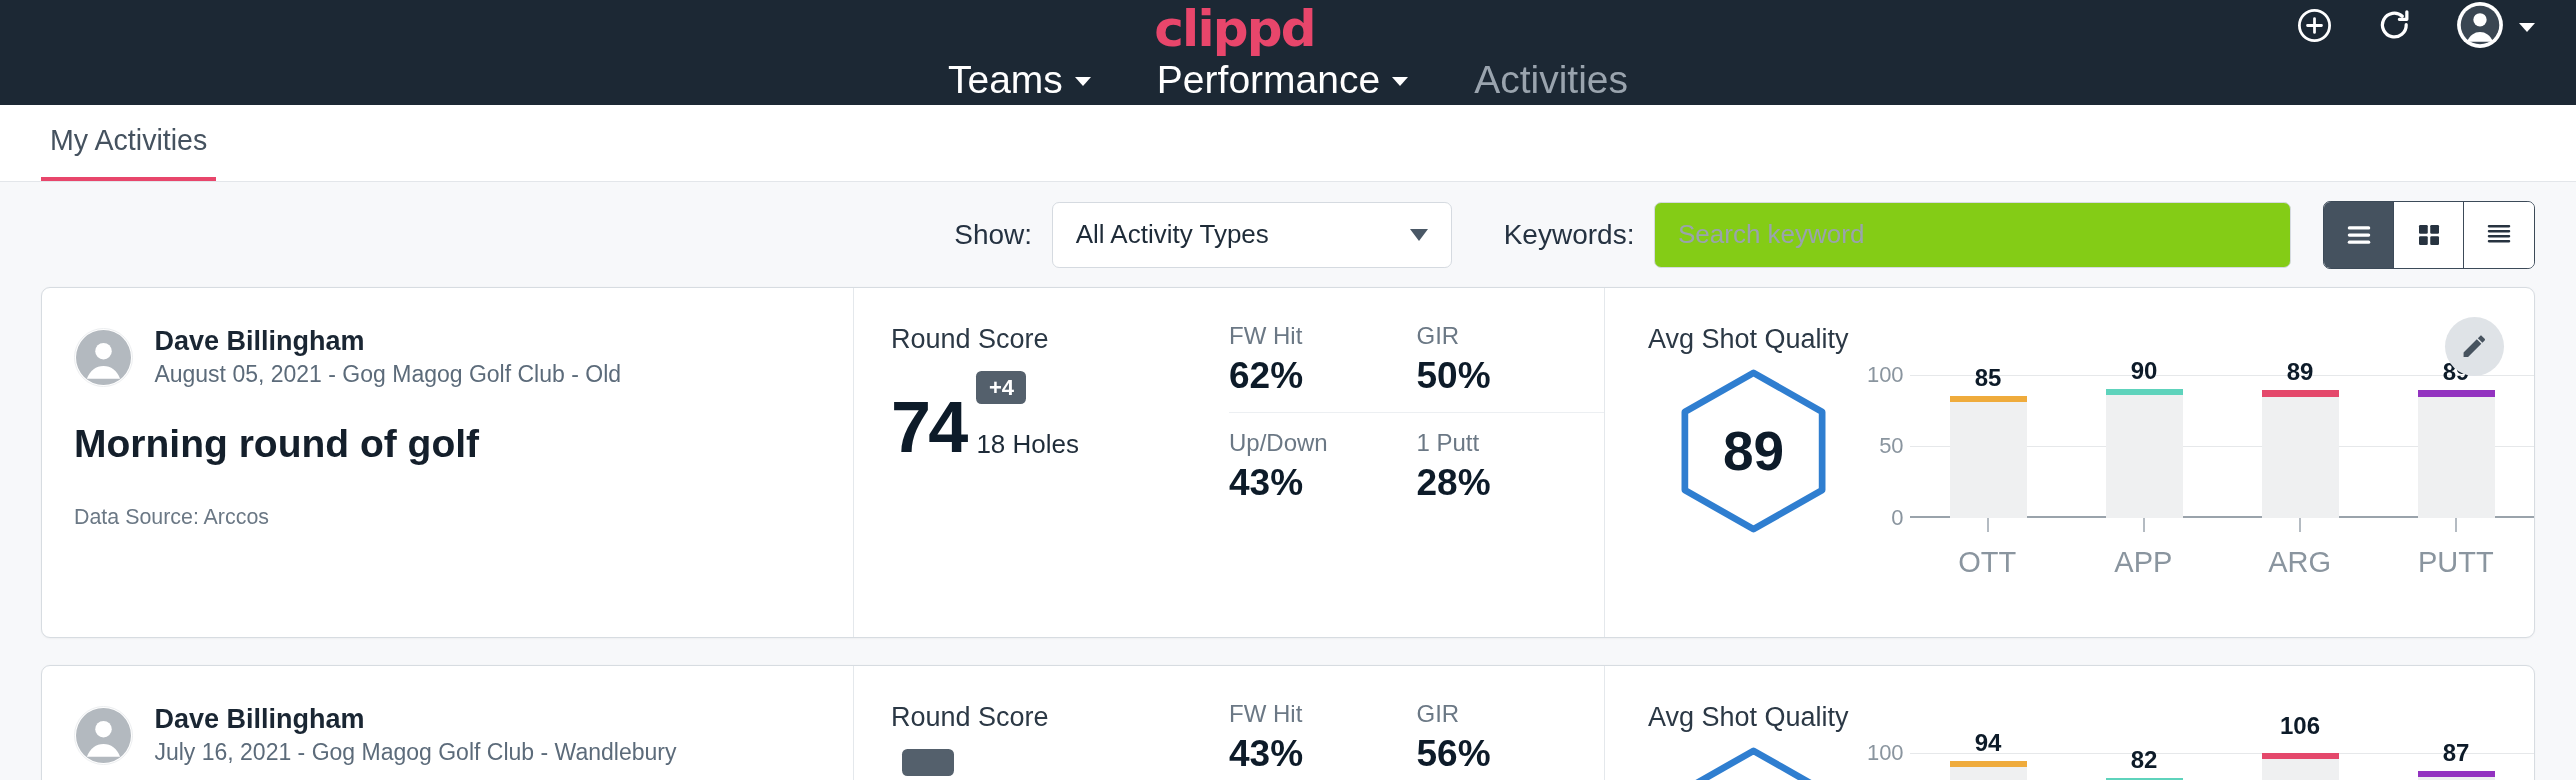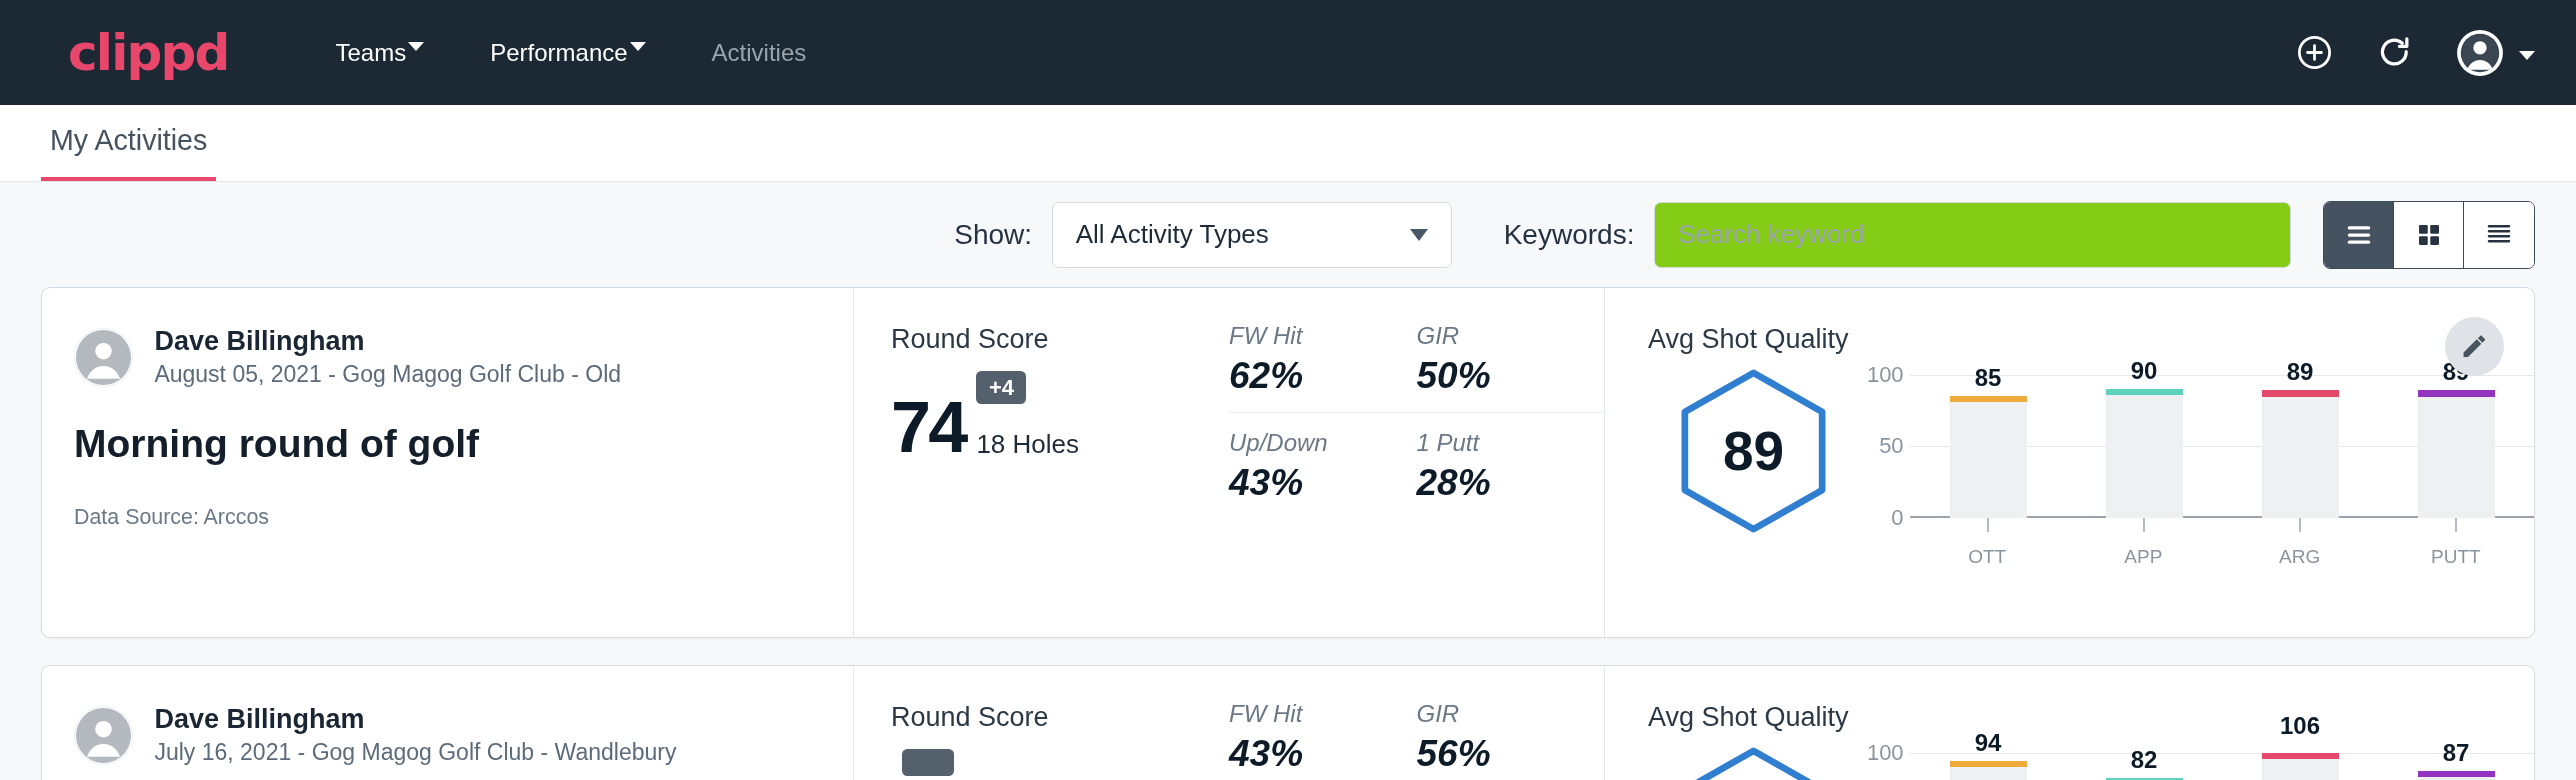--- a/index.html
+++ b/index.html
@@ -9,37 +9,39 @@
     background: #f7f8fa;
     overflow: hidden;
   }
 
   
   .topnav {
     height: 105px;
     background: #1c2834;
     display: flex;
     align-items: center;
-    padding: 0 68px;
+    padding: 0 46px;
     position: relative;
+    flex-direction: column;
   }
   .logo {
     font-size: 50px;
     font-weight: 700;
     color: #e8466b;
     letter-spacing: -1.8px;
     margin-right: 107px;
     font-family: "DejaVu Sans", sans-serif;
   }
   .navlinks { display: flex; align-items: center; gap: 66px; }
   .navlink {
     color: #ffffff;
-    font-size: 24px;
-    display: flex;
-    gap: 2px;
+    font-size: 39px;
+    display: flex;
+    align-items: center;
+    gap: 12px;
     cursor: pointer;
     white-space: nowrap;
   }
   .navlink.muted { color: #9aa4ae; }
   .chev {
     width: 0; height: 0;
     border-left: 8px solid transparent;
     border-right: 8px solid transparent;
     border-top: 9.8px solid currentColor;
     margin-top: 3.6px;
@@ -191,21 +193,21 @@
   }
   .holes { font-size: 26px; color: #1e2b38; }
 
   .col-stats {
     width: 375px;
     padding: 34px 0 0 0;
     display: flex;
     flex-wrap: wrap;
     align-content: flex-start;
   }
-  .stat { width: 50%; padding-right: 27px; font-style: italic; }
+  .stat { width: 50%; padding-right: 27px; }
   .stat.top { border-bottom: 1.8px solid #eceff2; padding-bottom: 14.3px; }
   .stat.bot { padding-top: 16px; }
   .stat-k { font-size: 24px; color: #6b7885; }
   .stat-v { font-size: 37px; font-weight: 700; color: #0d1b29; margin-top: 5.4px; }
 
   .col-quality {
     flex: 1;
     padding: 36px 0 0 43px;
     border-left: 0.9px solid #e4e8ec;
     display: flex;
@@ -239,21 +241,21 @@
   .bars { position: absolute; inset: 0; display: flex; align-items: flex-end; justify-content: space-around; }
   .barcell { width: 77px; position: relative; height: 100%; display: flex; flex-direction: column; justify-content: flex-end; }
   .barval {
     position: absolute; left: 0; right: 0;
     text-align: center;
     font-size: 24px; font-weight: 700; color: #0d1b29;
   }
   .bar { background: #eff0f1; width: 100%; position: relative; }
   .barcap { position: absolute; top: 0; left: 0; right: 0; height: 6.2px; }
   .xlabels { display: flex; justify-content: space-around; margin-left: 50px; margin-top: 28.6px; }
-  .xlab { width: 77px; text-align: center; font-size: 19px; color: #8a959f; }
+  .xlab { width: 77px; text-align: center; font-size: 29px; color: #8a959f; }
   .ticks { position: absolute; left: 50px; right: 0; bottom: -14.3px; display: flex; justify-content: space-around; }
   .tick { width: 77px; display: flex; justify-content: center; }
   .tick i { display: block; width: 1.8px; height: 14.3px; background: #b4bbc2; }
 
   .edit-btn {
     position: absolute;
     top: 28.6px; right: 30px;
     width: 59px; height: 59px;
     border-radius: 50%;
     background: #dfe3e7;

